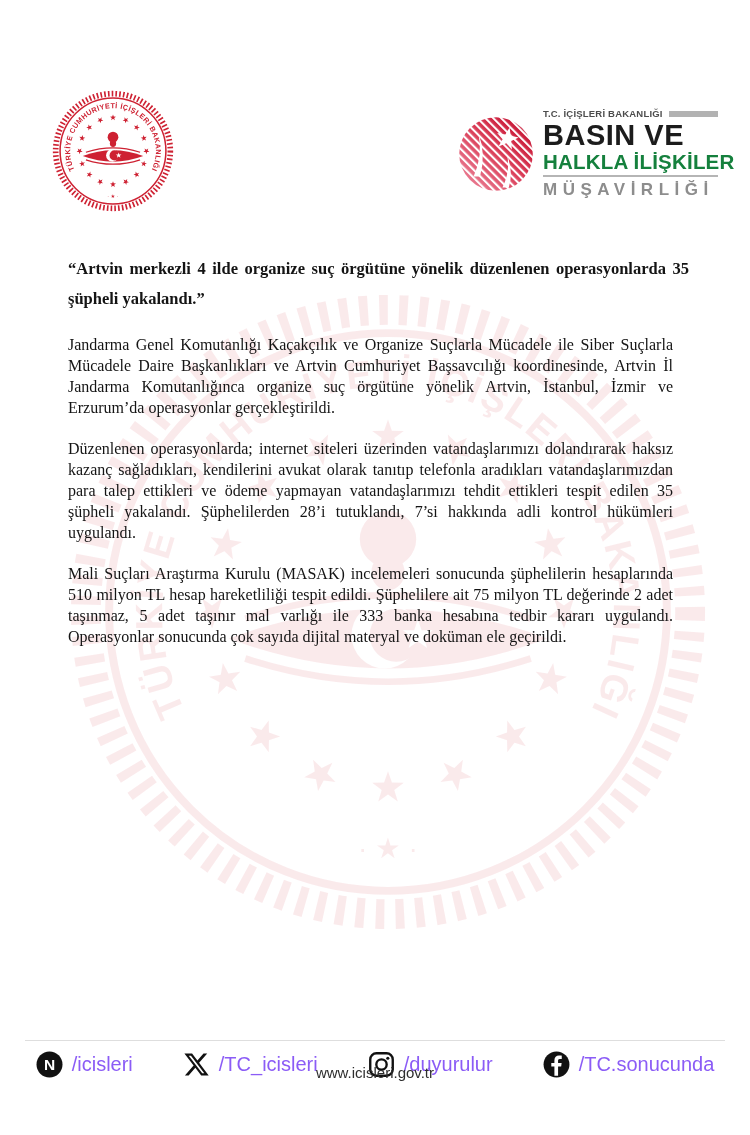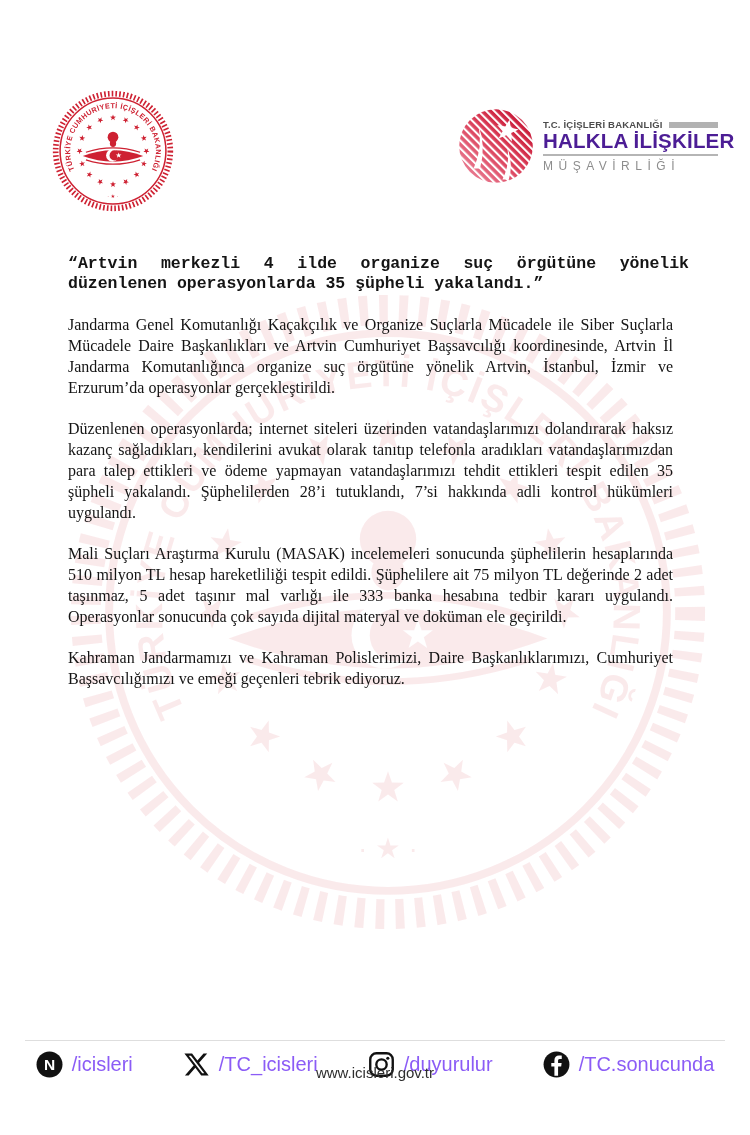--- a/index.html
+++ b/index.html
@@ -1,38 +1,38 @@
 <!DOCTYPE html>
 <html><head>
 <meta charset="utf-8">
 <style>
   html,body{margin:0;padding:0;background:#ffffff;}
   .page{position:relative;width:750px;height:1135px;background:#ffffff;overflow:hidden;
         font-family:"Liberation Serif", serif;}
 
   
   .seal-svg{position:absolute;left:50px;top:88px;width:126px;height:126px;}
-  .press-logo{position:absolute;left:456px;top:100px;width:262px;height:92px;display:flex;align-items:center;}
+  .press-logo{position:absolute;left:456px;top:108px;width:262px;height:92px;display:flex;align-items:center;}
   .press-ball{width:80px;height:80px;flex:0 0 80px;}
   .press-text{margin-left:7px;width:175px;font-family:"Liberation Sans", sans-serif;}
   .press-row1{display:flex;align-items:center;}
   .press-ministry{font-size:9.5px;font-weight:700;color:#4c4c4c;letter-spacing:.2px;white-space:nowrap;}
   .press-bar{flex:1;height:6px;background:#b2b2b2;margin-left:6px;margin-top:1px;}
   .press-line1{font-size:29px;font-weight:800;color:#1c1c1c;letter-spacing:.5px;line-height:1.02;margin-top:2px;white-space:nowrap;}
-  .press-line2{font-size:20.5px;font-weight:800;color:#4c1d95;letter-spacing:.2px;line-height:1.05;white-space:nowrap;}
+  .press-line2{font-size:20.5px;font-weight:800;color:#15803d;letter-spacing:.2px;line-height:1.05;white-space:nowrap;}
   .press-sep{height:2px;background:#b5b5b5;margin:3px 0 3px 0;}
-  .press-sub{font-size:12px;font-weight:400;color:#8d8d8d;letter-spacing:5.5px;white-space:nowrap;}
+  .press-sub{font-size:17px;font-weight:700;color:#8d8d8d;letter-spacing:5.5px;white-space:nowrap;}
 
   
   .watermark{position:absolute;left:56px;top:280px;width:664px;height:664px;opacity:.09;color:#5d646c;z-index:0;}
 
   
   .content{position:absolute;left:68px;top:254px;width:621px;z-index:1;
            font-size:16px;line-height:21px;color:#141414;text-align:justify;}
-  .content h1{font-size:16.5px;line-height:20px;font-weight:700;margin:0 0 20px 0;font-family:Liberation Mono, monospace;}
+  .content h1{font-size:16.5px;line-height:30px;font-weight:700;margin:0 0 20px 0;}
   .content p{margin:0 16px 20px 0;}
 
   
   .footer-divider{position:absolute;left:25px;right:25px;top:1040px;height:1px;background:#dedede;}
   .social-row{position:absolute;left:0;top:1051px;width:750px;display:flex;justify-content:center;
               gap:50px;align-items:center;font-family:"Liberation Sans", sans-serif;z-index:1;}
   .social-item{display:flex;align-items:center;gap:9px;}
   .social-item svg{width:27px;height:27px;display:block;}
   .social-handle{font-size:20px;color:#8b5cf6;}
   .site-url{position:absolute;left:0;top:1064px;width:750px;text-align:center;
@@ -103,36 +103,36 @@
       <rect x="0" y="0" width="100" height="100" fill="url(#whitestripes)"></rect>
       <path d="M22,78 Q34,52 28,24 Q38,50 30,78 Z" fill="#ffffff"></path>
       <path d="M58,92 Q68,72 64,52 Q72,72 66,92 Z" fill="#ffffff"></path>
       <use href="#star5" transform="translate(64 31) scale(2.9) rotate(12)" fill="#ffffff"></use>
     </svg>
     <div class="press-text">
       <div class="press-row1">
         <span class="press-ministry">T.C. İÇİŞLERİ BAKANLIĞI</span>
         <span class="press-bar"></span>
       </div>
+      <div class="press-line1">BASIN VE</div>
       <div class="press-line2">HALKLA İLİŞKİLER</div>
       <div class="press-sep"></div>
       <div class="press-sub">MÜŞAVİRLİĞİ</div>
     </div>
   </div>
 
   <svg class="watermark" viewBox="0 0 200 200">
     <use href="#seal-art" style="color:#5d646c"></use>
   </svg>
 
   <div class="content">
     <h1>“Artvin merkezli 4 ilde organize suç örgütüne yönelik düzenlenen operasyonlarda 35 şüpheli yakalandı.”</h1>
     <p>Jandarma Genel Komutanlığı Kaçakçılık ve Organize Suçlarla Mücadele ile Siber Suçlarla Mücadele Daire Başkanlıkları ve Artvin Cumhuriyet Başsavcılığı koordinesinde, Artvin İl Jandarma Komutanlığınca organize suç örgütüne yönelik Artvin, İstanbul, İzmir ve Erzurum’da operasyonlar gerçekleştirildi.</p>
     <p>Düzenlenen operasyonlarda; internet siteleri üzerinden vatandaşlarımızı dolandırarak haksız kazanç sağladıkları, kendilerini avukat olarak tanıtıp telefonla aradıkları vatandaşlarımızdan para talep ettikleri ve ödeme yapmayan vatandaşlarımızı tehdit ettikleri tespit edilen 35 şüpheli yakalandı. Şüphelilerden 28’i tutuklandı, 7’si hakkında adli kontrol hükümleri uygulandı.</p>
     <p>Mali Suçları Araştırma Kurulu (MASAK) incelemeleri sonucunda şüphelilerin hesaplarında 510 milyon TL hesap hareketliliği tespit edildi. Şüphelilere ait 75 milyon TL değerinde 2 adet taşınmaz, 5 adet taşınır mal varlığı ile 333 banka hesabına tedbir kararı uygulandı. Operasyonlar sonucunda çok sayıda dijital materyal ve doküman ele geçirildi.</p>
-    <p>Kahraman Jandarmamızı ve Kahraman Polislerimizi, Daire Başkanlıklarımızı, Cumhuriyet Başsavcılığımızı ve emeği geçenleri tebrik ediyoruz.</p>
   </div>
 
   <div class="footer-divider"></div>
 
   <div class="social-row">
     <div class="social-item">
       <svg viewBox="0 0 27 27">
         <circle cx="13.5" cy="13.5" r="13" fill="#111111"></circle>
         <text x="13.5" y="19" text-anchor="middle" font-family="Liberation Sans, sans-serif" font-size="15.5" font-weight="900" fill="#ffffff">N</text>
       </svg>

